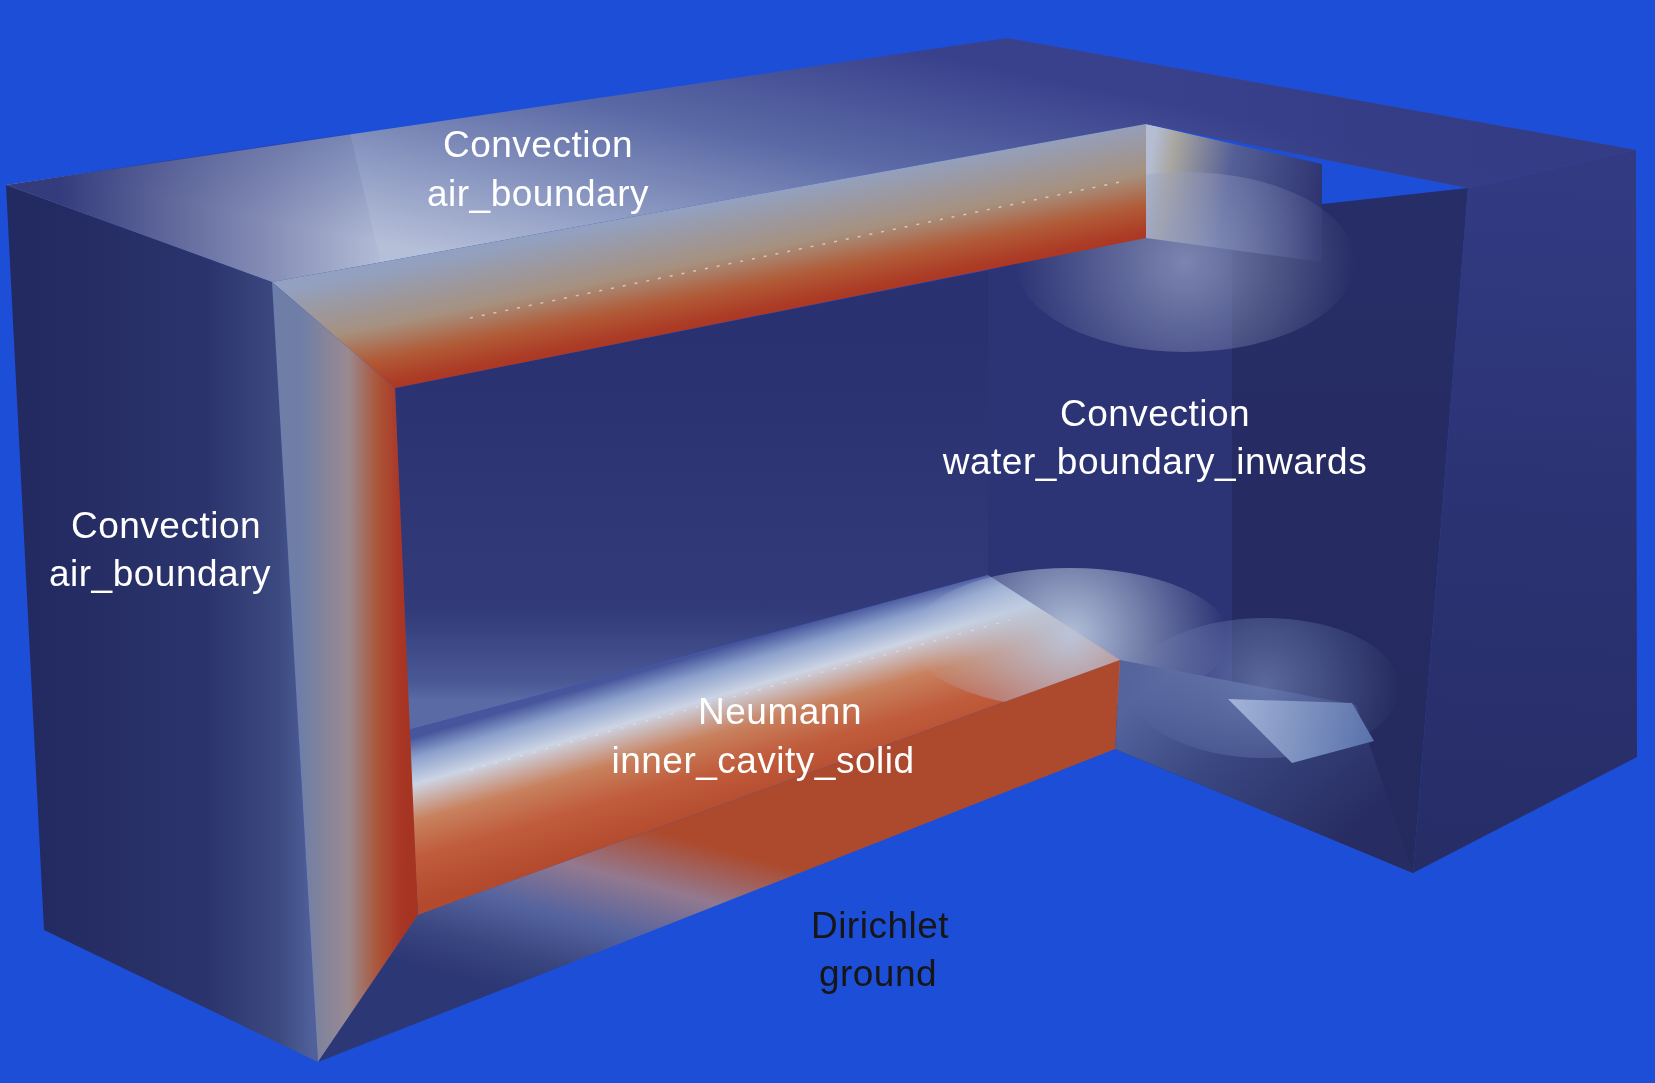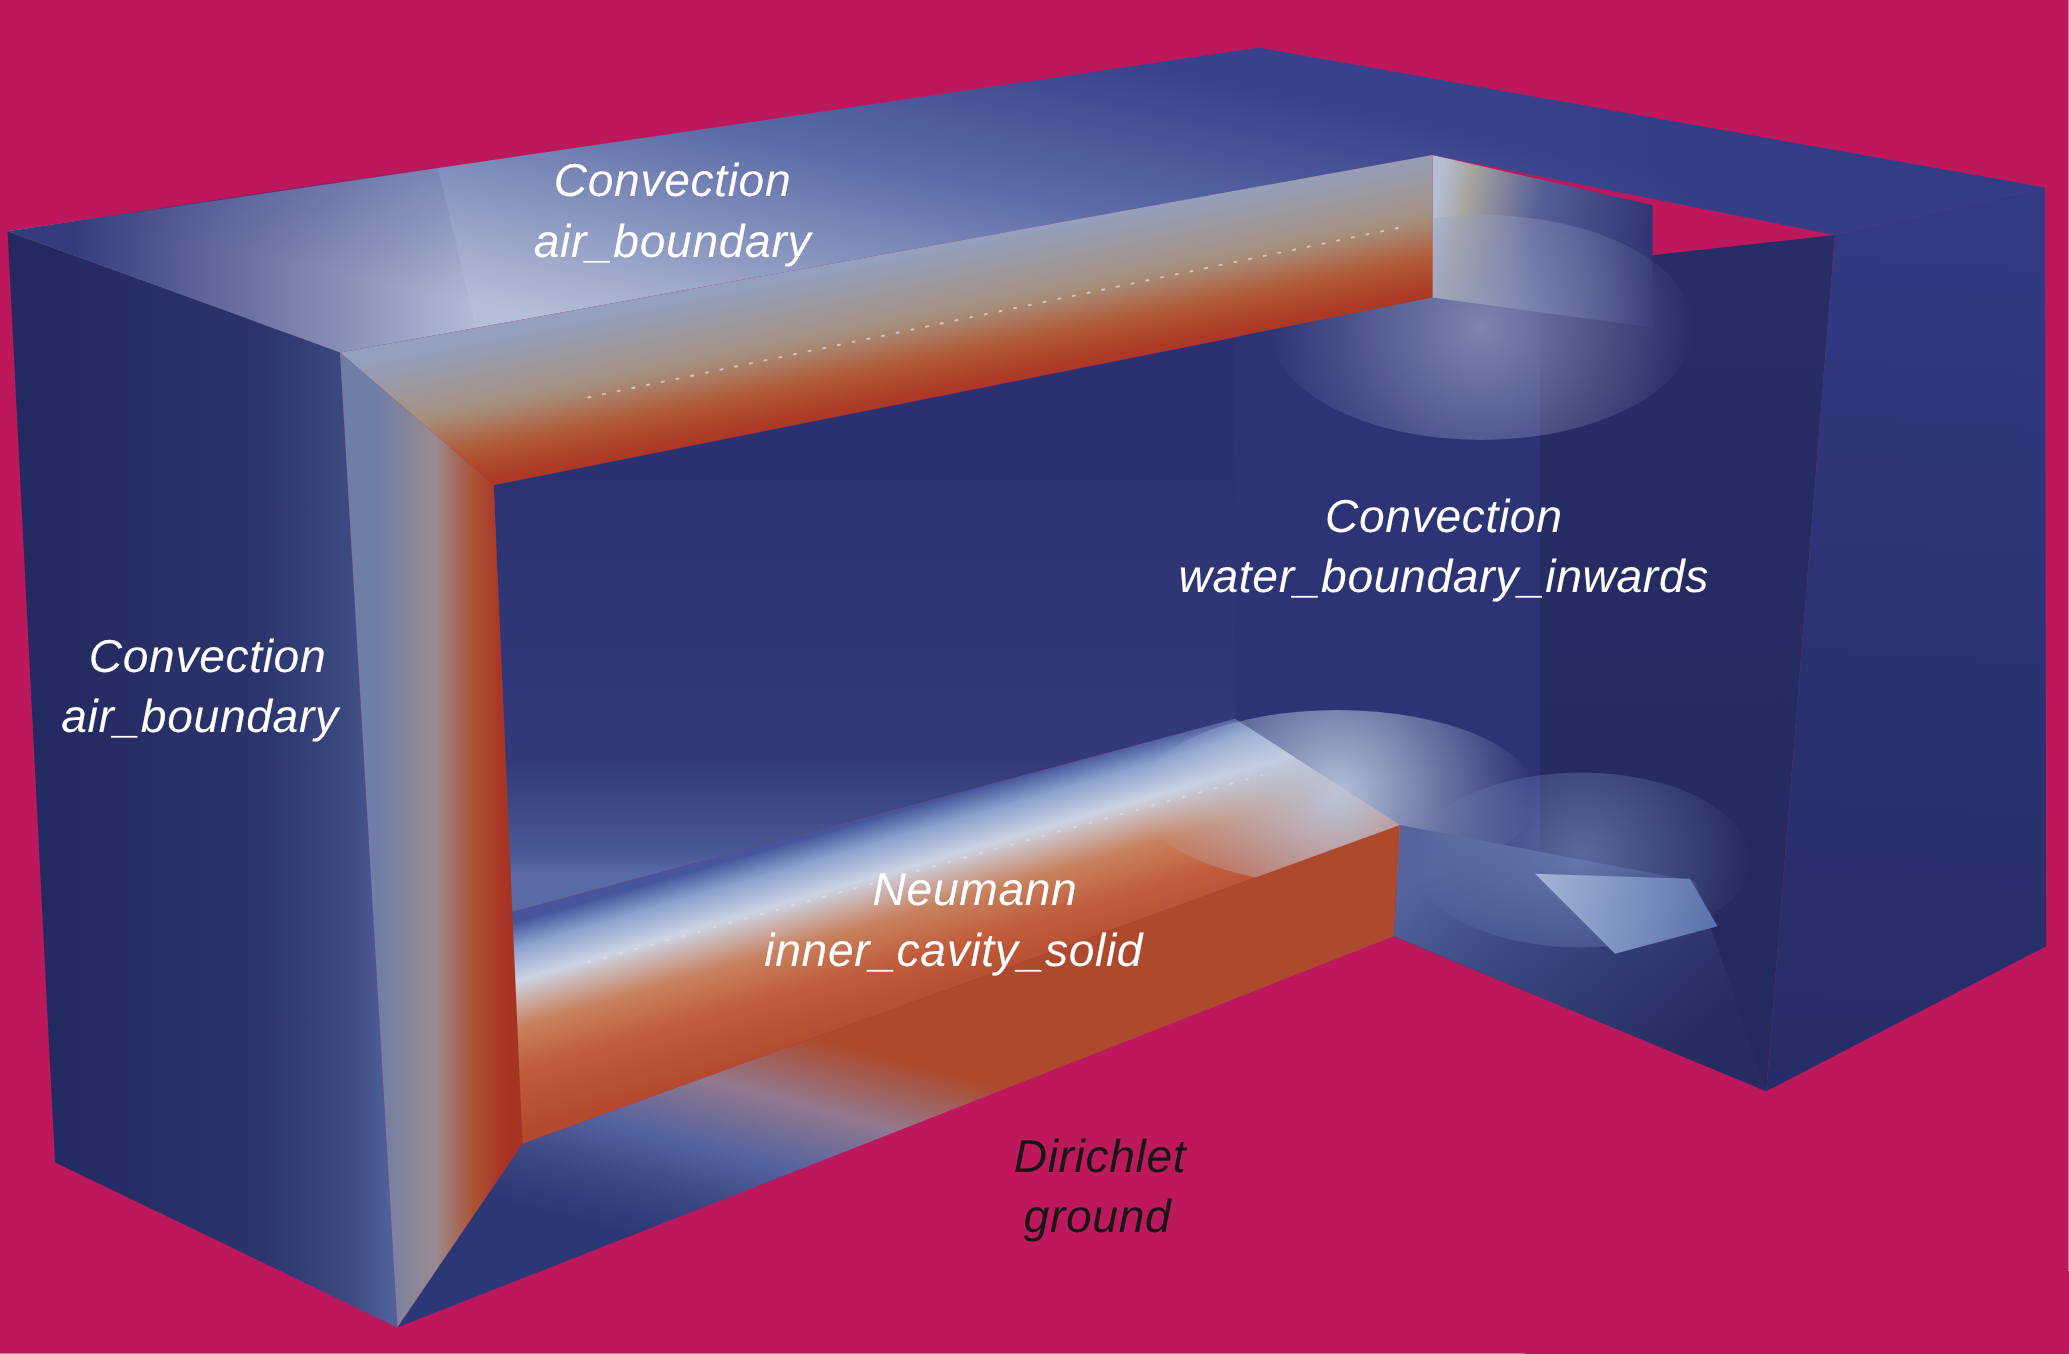--- a/index.html
+++ b/index.html
@@ -1,17 +1,17 @@
 <!DOCTYPE html>
 <html><head>
 <meta charset="utf-8">
 <style>
   html,body{margin:0;padding:0;background:#ffffff;}
-  .stage{position:relative;width:1655px;height:1083px;background:#be185d;overflow:hidden;
-         font-family:"Liberation Sans", sans-serif;font-style:italic;}
+  .stage{position:relative;width:1655px;height:1083px;background:#1d4ed8;overflow:hidden;
+         font-family:"Liberation Sans", sans-serif;}
   svg{display:block;}
   .ann{font-family:"Liberation Sans", sans-serif;font-size:37px;font-weight:400;
        letter-spacing:0.5px;}
 </style>
 </head>
 <body>
 
 <div class="stage">
 <svg width="1655" height="1083" viewBox="0 0 1655 1083">
   <defs>

